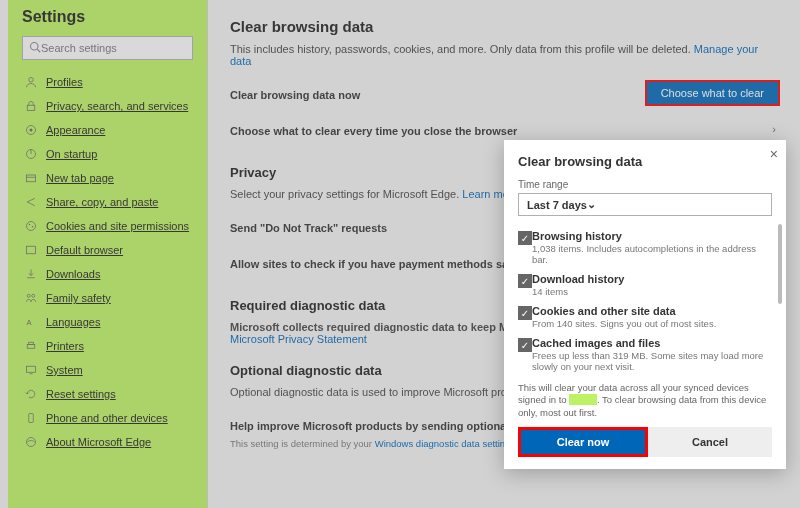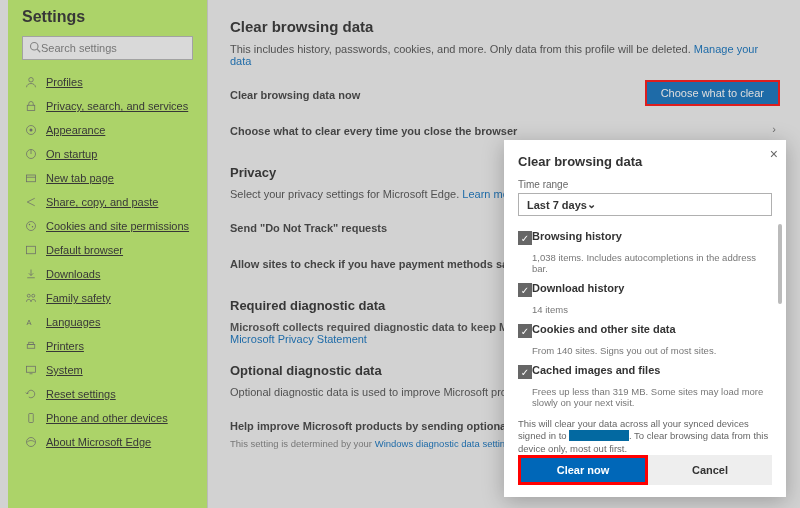--- a/index.html
+++ b/index.html
@@ -34,28 +34,28 @@
 .dialog { position: absolute; right: 14px; top: 140px; width: 282px; background: #fff; box-shadow: 0 4px 20px rgba(0,0,0,0.25); padding: 14px 14px 12px 14px; z-index: 10; }
 .dialog .close { position: absolute; right: 8px; top: 6px; font-size: 14px; color: #666; cursor: pointer; }
 .dialog h4 { font-size: 13px; font-weight: 600; margin-bottom: 10px; }
 .dialog .label { font-size: 10px; color: #666; margin-bottom: 3px; }
 .selectbox { border: 1px solid #b0b0b0; padding: 4px 8px; font-size: 11px; display:flex; justify-content:flex-start; align-items:center; cursor:pointer; margin-bottom:10px;font-weight:bold; }
 
 .checkrow { display: flex; padding: 4px 0; }
 .cbox { width: 14px; height: 14px; background: #666; display:inline-flex; align-items:center; justify-content:center; color:#fff; font-size:10px; flex-shrink:0; margin-top:1px; }
 .cbox.checked::after { content:"✓"; }
 .checkrow .ct { font-size: 11px; font-weight: 600; }
-.checkrow .cd { font-size: 9.5px; color: #777; margin-top:10px; }
+.checkrow .cd { font-size: 9.5px; color: #777; margin-top:1px; }
 .scroll-hint { position:absolute; right:4px; top:84px; width:4px; height:80px; background:#bbb; border-radius:2px; }
 
-.dialog .footer { display:flex; gap:0; }
+.dialog .footer { display:flex; gap:0; margin-top:8px; }
 .btn-clear { flex:1; background:#0067b8; color:#fff; border:3px solid #ff0000; padding:6px 0; font-size:11px; font-weight:600; cursor:pointer; }
 .btn-cancel { flex:1; background:#eee; color:#333; border:none; padding:6px 0; font-size:11px; cursor:pointer;font-weight:bold; }
 .sync-note { font-size:9.5px; color:#666; margin-top:6px; line-height:1.3; }
-.sync-note .redacted { background:#0369a1; color:transparent; padding:0 18px; }
+.sync-note .redacted { background:#bef264; color:transparent; padding:0 2px; }
 </style>
 </head>
 <body>
 
 <div class="sidebar">
   <div class="settings-title">Settings</div>
   <div class="search-box">
     <span class="ico">
       <svg width="12" height="12" viewBox="0 0 16 16">
           <circle cx="7" cy="7" r="5" fill="none" stroke="#888" stroke-width="1.5"></circle>

